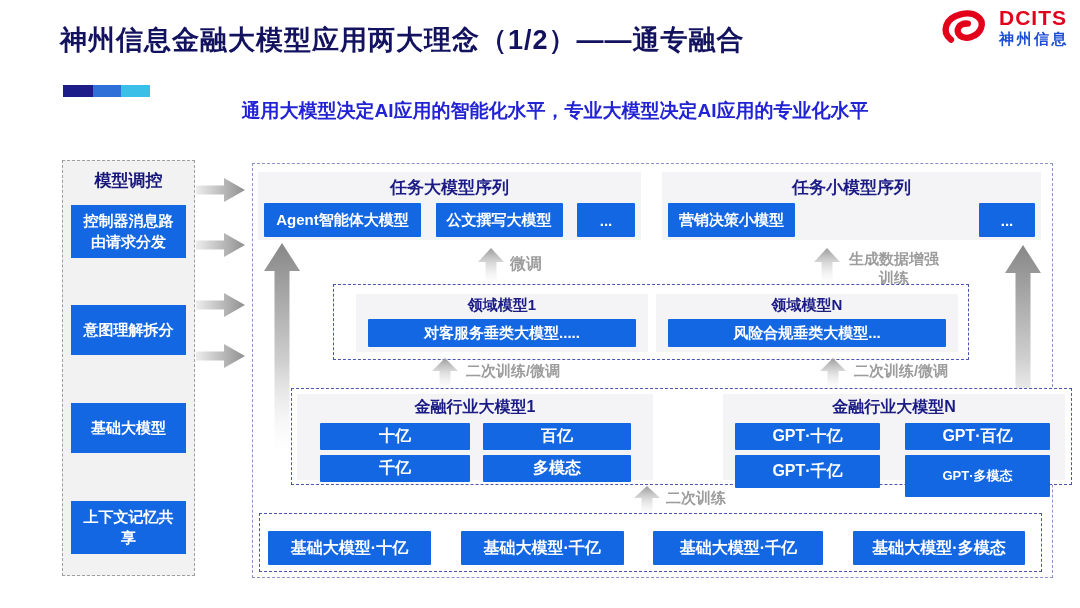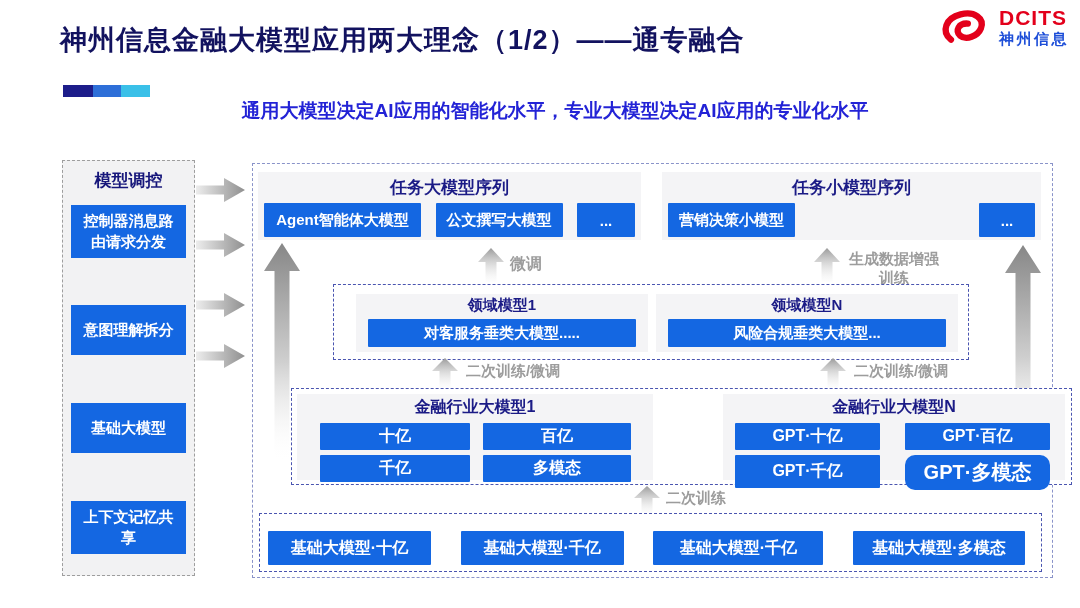--- a/index.html
+++ b/index.html
@@ -197,21 +197,21 @@
     <div class="bluebox abs" style="left:23px;top:29px;width:150px;height:27px;font-size:16px;">十亿</div>
     <div class="bluebox abs" style="left:186px;top:29px;width:148px;height:27px;font-size:16px;">百亿</div>
     <div class="bluebox abs" style="left:23px;top:61px;width:150px;height:27px;font-size:16px;">千亿</div>
     <div class="bluebox abs" style="left:186px;top:61px;width:148px;height:27px;font-size:16px;">多模态</div>
   </div>
   <div class="abs graygroup" style="left:431px;top:5px;width:342px;height:86px;">
     <div class="gtitle" style="top:3px;font-size:16px;">金融行业大模型N</div>
     <div class="bluebox abs" style="left:12px;top:29px;width:145px;height:27px;font-size:16px;">GPT·十亿</div>
     <div class="bluebox abs" style="left:182px;top:29px;width:145px;height:27px;font-size:16px;">GPT·百亿</div>
     <div class="bluebox abs" style="left:12px;top:61px;width:145px;height:33px;font-size:16px;">GPT·千亿</div>
-    <div class="bluebox abs" style="left:182px;top:61px;width:145px;height:35px;font-size:20px;border-radius:10px;">GPT·多模态</div>
+    <div class="bluebox abs" style="left:182px;top:61px;width:145px;height:42px;font-size:13px;">GPT·多模态</div>
   </div>
 </div>
 
 <svg class="abs" style="left:634px;top:486px;" width="26" height="28">
   <defs>
       <linearGradient id="ua5" x1="0" y1="0" x2="0" y2="1">
         <stop offset="0" stop-color="#9a9a9a"></stop>
         <stop offset="1" stop-color="#f2f2f2" stop-opacity="0.15"></stop>
       </linearGradient>
     </defs>

